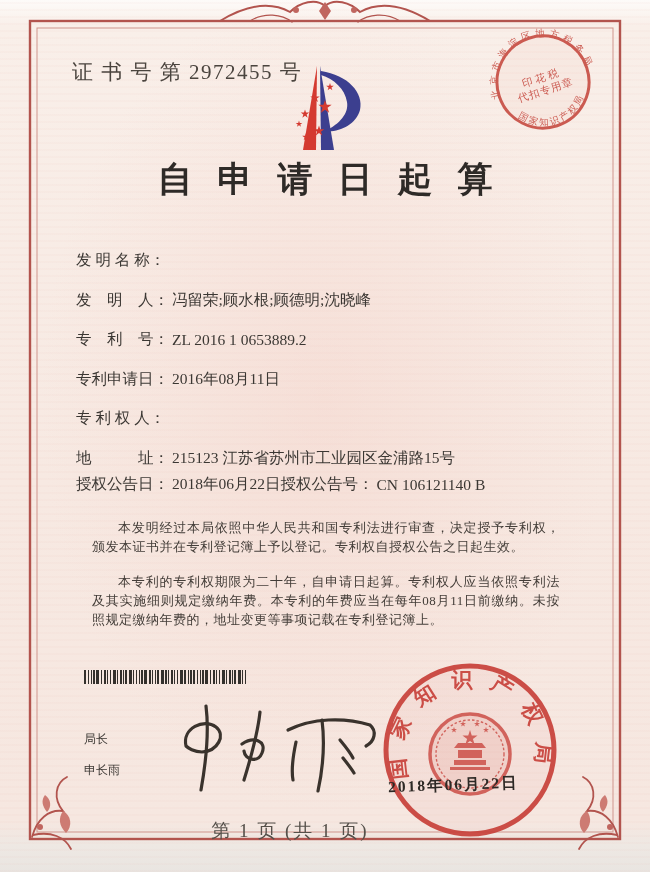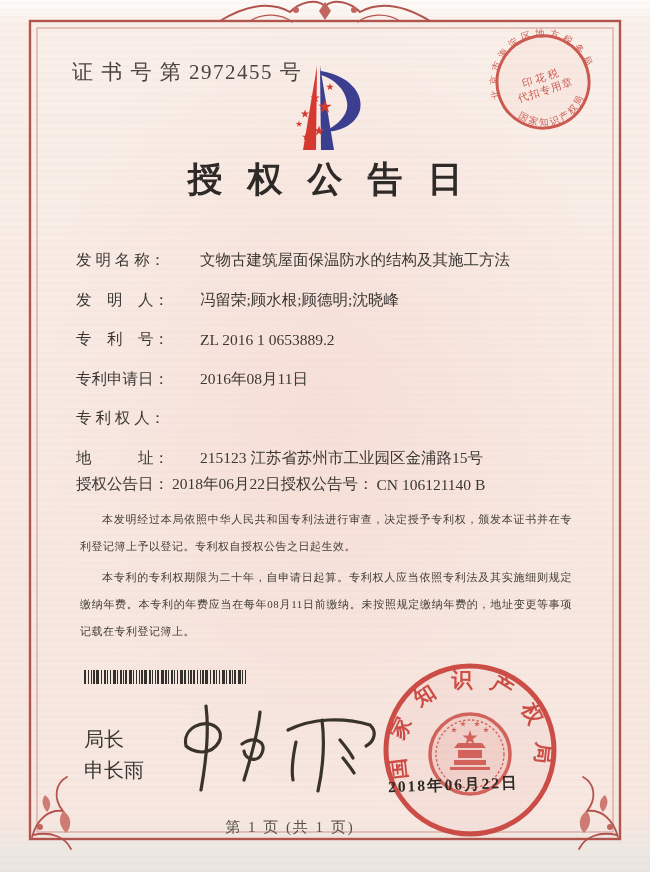--- a/index.html
+++ b/index.html
@@ -21,44 +21,44 @@
     letter-spacing:1.5px;
   }
   .logo-svg{position:absolute;left:268px;top:62px;}
   .tax-stamp{position:absolute;left:487px;top:26px;transform:rotate(-18deg);opacity:.88;}
   .title{
     position:absolute;left:0;top:156px;width:650px;margin:0;
     text-align:center;font-size:35px;font-weight:600;color:#2e2a27;
     letter-spacing:25px;padding-left:25px;box-sizing:border-box;
   }
   .fields{position:absolute;left:76px;top:241px;width:500px;}
-  .frow{height:39.5px;display:flex;align-items:center;font-size:15.5px;color:#3b3733;gap:28px;}
+  .frow{height:39.5px;display:flex;align-items:center;font-size:15.5px;color:#3b3733;}
   .flabel{flex:0 0 96px;white-space:pre;}
   .fvalue{white-space:nowrap;}
   .grant-row{
     position:absolute;left:76px;top:474px;font-size:15.5px;color:#3b3733;
     display:flex;align-items:center;
   }
   .grant-row .pair2{}
   .paras{position:absolute;left:76px;top:502px;width:500px;color:#433d38;}
   .paras p{
-    margin:4px;font-size:11px;line-height:27px;text-align:justify;
+    margin:16px;font-size:13px;line-height:19px;text-align:justify;
     text-indent:2em;letter-spacing:0.5px;
   }
   .barcode{position:absolute;left:84px;top:670px;}
-  .director{position:absolute;left:84px;top:724px;font-size:20px;color:#3b3733;line-height:31px;}
+  .director{position:absolute;left:84px;top:724px;font-size:12px;color:#3b3733;line-height:31px;}
   .signature{position:absolute;left:172px;top:696px;}
   .seal{position:absolute;left:380px;top:660px;opacity:.92;}
   .seal-date{
     position:absolute;left:388px;top:774px;width:180px;font-size:15.5px;
     color:#2d2925;letter-spacing:2px;transform:rotate(-2deg);font-weight:600;
   }
   .footer{
     position:absolute;left:0;top:818px;width:580px;text-align:center;
-    font-size:15px;color:#55504a;letter-spacing:2px;
+    font-size:19px;color:#55504a;letter-spacing:2px;
   }
   text{font-family:"Liberation Serif","DejaVu Serif",serif;}
 </style>
 </head>
 <body>
 
 <div class="paper">
 
   <svg class="frame-svg" width="650" height="872" viewBox="0 0 650 872">
     <rect x="30" y="21" width="590" height="818" fill="none" stroke="#b2544e" stroke-width="2.4"></rect>
@@ -120,26 +120,25 @@
     <text font-size="9.5" fill="#c5473d" letter-spacing="4" text-anchor="middle">
       <textPath href="#taxTop" startOffset="50%">北京市海淀区地方税务局</textPath>
     </text>
     <text x="0" y="-1" font-size="10.5" fill="#c5473d" letter-spacing="3" text-anchor="middle">印花税</text>
     <text x="0" y="12" font-size="10.5" fill="#c5473d" letter-spacing="1" text-anchor="middle">代扣专用章</text>
     <text font-size="9.5" fill="#c5473d" letter-spacing="2" text-anchor="middle">
       <textPath href="#taxBottom" startOffset="50%">国家知识产权局</textPath>
     </text>
   </svg>
 
-  <h1 class="title">授权公告日</h1>
+  <h1 class="title">自申请日起算</h1>
 
   <div class="fields">
     <div class="frow">
       <span class="flabel">发 明 名 称：</span>
-      <span class="fvalue">文物古建筑屋面保温防水的结构及其施工方法</span>
     </div>
     <div class="frow">
       <span class="flabel">发　明　人：</span>
       <span class="fvalue">冯留荣;顾水根;顾德明;沈晓峰</span>
     </div>
     <div class="frow">
       <span class="flabel">专　利　号：</span>
       <span class="fvalue">ZL 2016 1 0653889.2</span>
     </div>
     <div class="frow">

